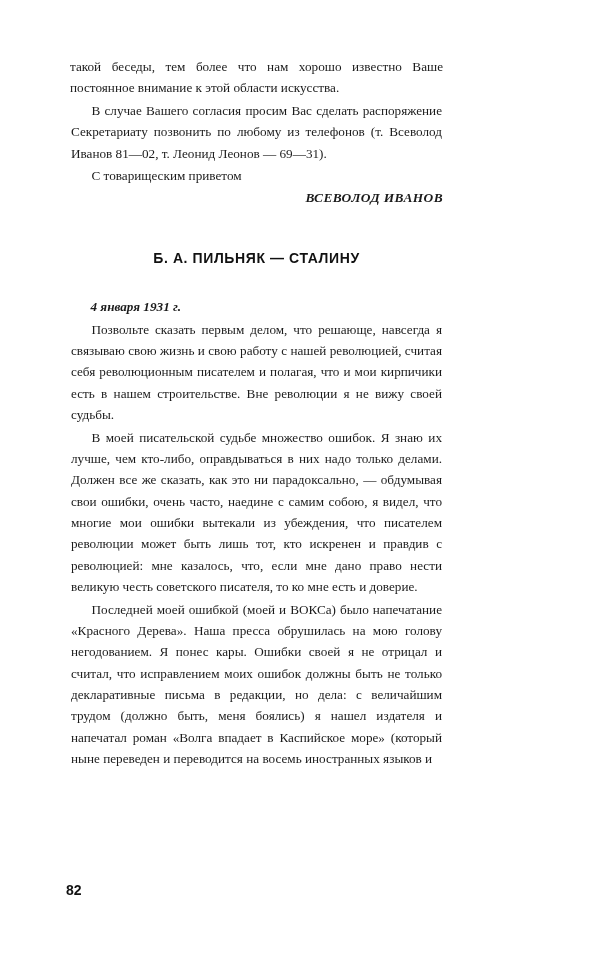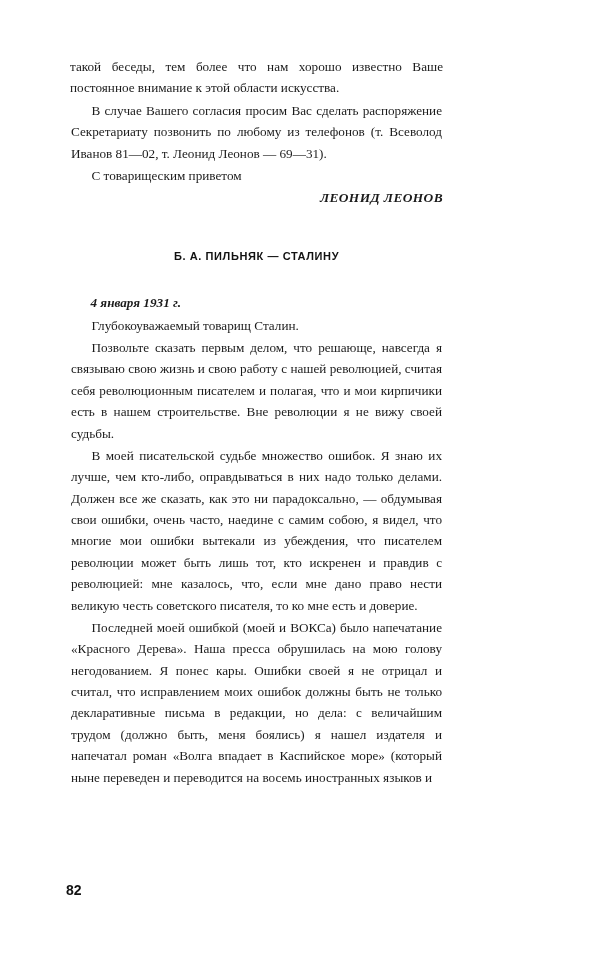--- a/index.html
+++ b/index.html
@@ -43,21 +43,21 @@
     font-weight: bold;
     font-size: 13.4px;
     letter-spacing: 0.4px;
     line-height: 1.5;
   }
   .section-heading {
     margin: 42px 0 30px 0;
     text-align: center;
     font-family: "Liberation Sans", "DejaVu Sans", sans-serif;
     font-weight: bold;
-    font-size: 11px;
+    font-size: 14px;
     letter-spacing: 0.6px;
     color: #111;
   }
   .date-line {
     margin: 12px 0 0 0;
     text-indent: 1.55em;
     font-style: italic;
     font-weight: bold;
     font-size: 13.2px;
   }
@@ -76,28 +76,27 @@
 
 <div class="page">
 
   <div class="body-text">
     <p class="noindent">такой беседы, тем более что нам хорошо известно Ваше постоянное внимание к этой области искусства.</p>
     <p class="para">В случае Вашего согласия просим Вас сделать распоряжение Секретариату позвонить по любому из телефонов (т. Всеволод Иванов 81—02, т. Леонид Леонов — 69—31).</p>
     <p class="para">С товарищеским приветом</p>
   </div>
 
   <div class="signature">
-    <div>ЛЕОНИД ЛЕОНОВ</div>
+    <div>ВСЕВОЛОД ИВАНОВ</div>
   </div>
 
   <h2 class="section-heading">Б. А. ПИЛЬНЯК — СТАЛИНУ</h2>
 
   <div class="body-text">
     <p class="date-line">4 января 1931 г.</p>
-    <p class="para">Глубокоуважаемый товарищ Сталин.</p>
     <p class="para">Позвольте сказать первым делом, что решающе, навсегда я связываю свою жизнь и свою работу с нашей революцией, считая себя революционным писателем и полагая, что и мои кирпичики есть в нашем строительстве. Вне революции я не вижу своей судьбы.</p>
     <p class="para">В моей писательской судьбе множество ошибок. Я знаю их лучше, чем кто-либо, оправдываться в них надо только делами. Должен все же сказать, как это ни парадоксально, — обдумывая свои ошибки, очень часто, наедине с самим собою, я видел, что многие мои ошибки вытекали из убеждения, что писателем революции может быть лишь тот, кто искренен и правдив с революцией: мне казалось, что, если мне дано право нести великую честь советского писателя, то ко мне есть и доверие.</p>
     <p class="para">Последней моей ошибкой (моей и ВОКСа) было напечатание «Красного Дерева». Наша пресса обрушилась на мою голову негодованием. Я понес кары. Ошибки своей я не отрицал и считал, что исправлением моих ошибок должны быть не только декларативные письма в редакции, но дела: с величайшим трудом (должно быть, меня боялись) я нашел издателя и напечатал роман «Волга впадает в Каспийское море» (который ныне переведен и переводится на восемь иностранных языков и</p>
   </div>
 
   <div class="page-number">82</div>
 
 </div>
 
 </body></html>

